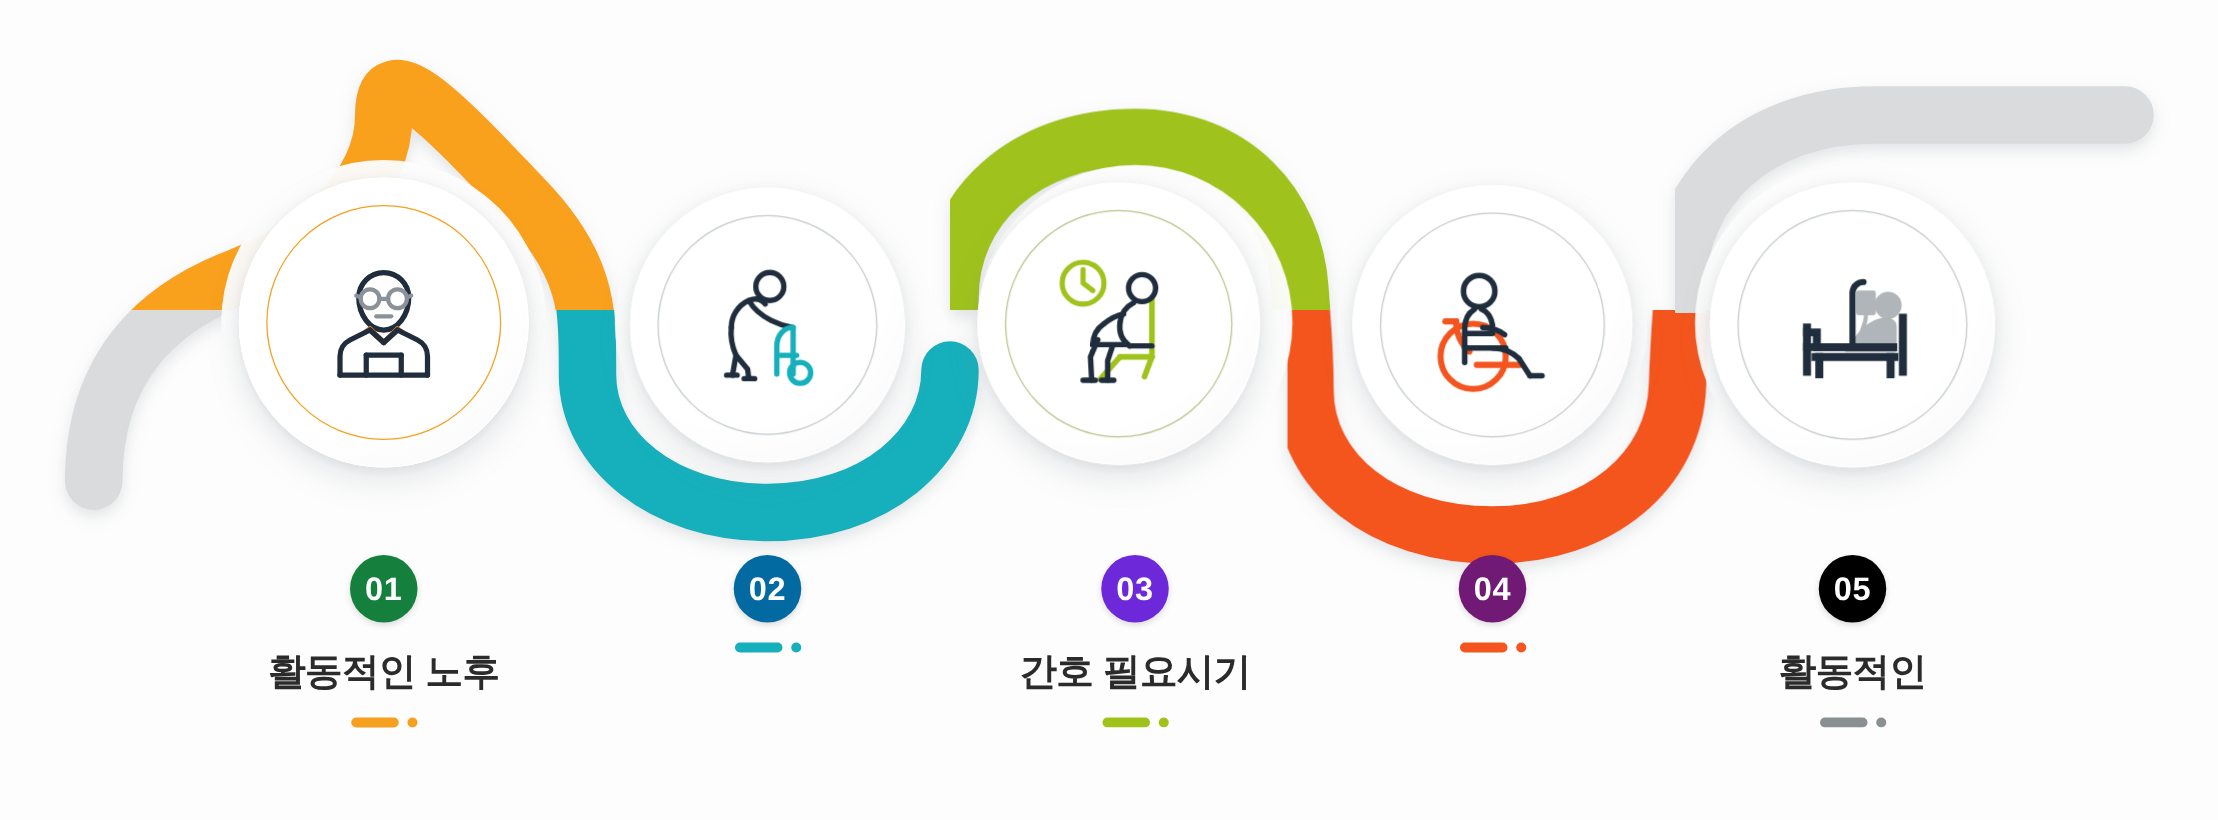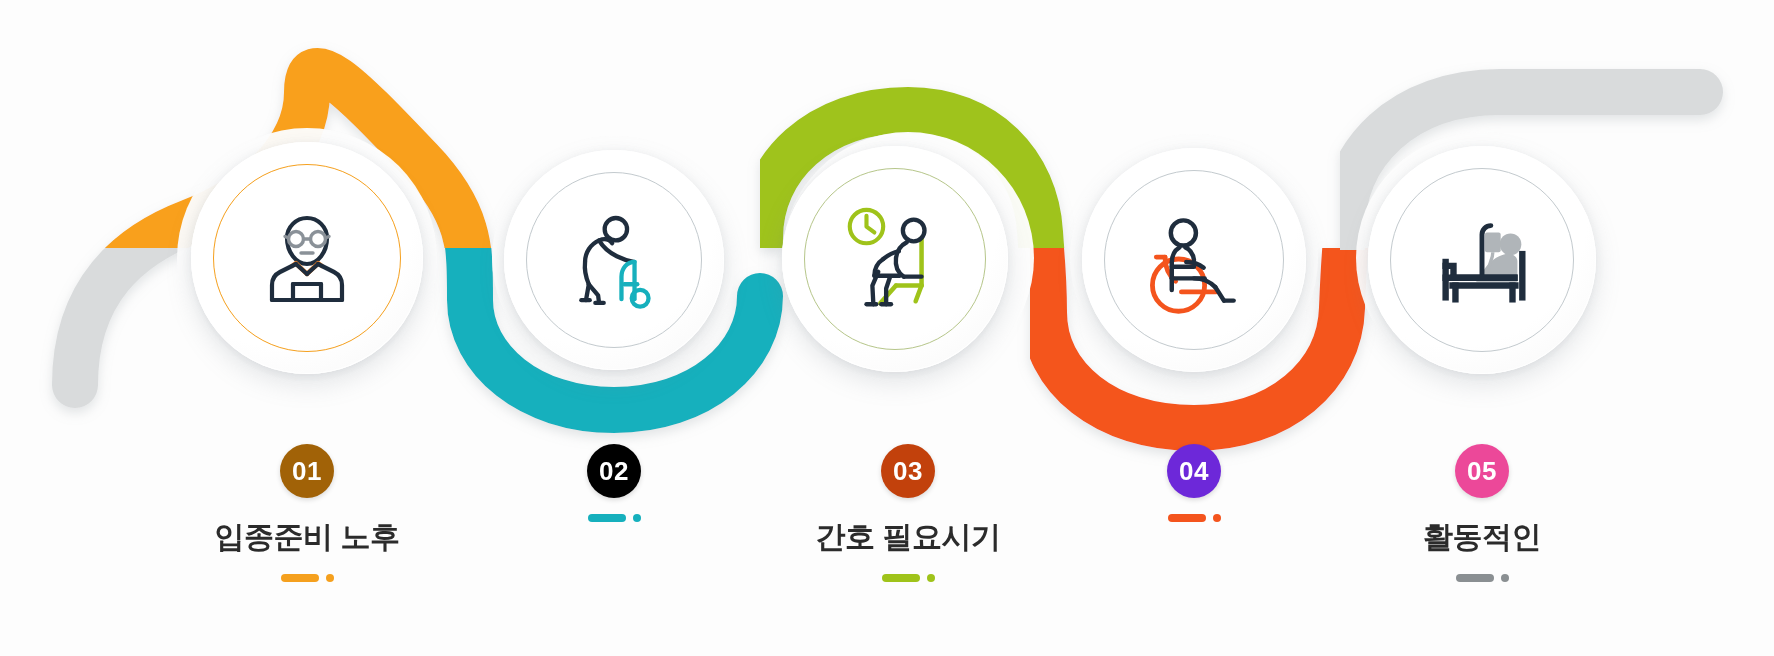--- a/index.html
+++ b/index.html
@@ -325,55 +325,55 @@
           <path d="M23 78h70"></path>
           <path d="M30 86h64"></path>
           <path d="M33 86v14"></path>
           <path d="M91 86v14"></path>
         </g>
       </svg>
     </div>
   </div>
 
   <div class="caption" style="left:157px; top:444px;">
-    <div class="badge" style="background:#a16207;">01</div>
-    <div class="cap-text">입종준비 노후</div>
+    <div class="badge" style="background:#15803d;">01</div>
+    <div class="cap-text">활동적인 노후</div>
     <div class="dashrow">
       <span class="dash-long" style="background:#F5A01E;"></span>
       <span class="dash-dot" style="background:#F5A01E;"></span>
     </div>
   </div>
 
   <div class="caption" style="left:464px; top:444px;">
-    <div class="badge" style="background:#000000;">02</div>
+    <div class="badge" style="background:#0369a1;">02</div>
     <div class="dashrow">
       <span class="dash-long" style="background:#16B0BD;"></span>
       <span class="dash-dot" style="background:#16B0BD;"></span>
     </div>
   </div>
 
   <div class="caption" style="left:758px; top:444px;">
-    <div class="badge" style="background:#c2410c;">03</div>
+    <div class="badge" style="background:#6d28d9;">03</div>
     <div class="cap-text">간호 필요시기</div>
     <div class="dashrow">
       <span class="dash-long" style="background:#9FC31A;"></span>
       <span class="dash-dot" style="background:#9FC31A;"></span>
     </div>
   </div>
 
   <div class="caption" style="left:1044px; top:444px;">
-    <div class="badge" style="background:#6d28d9;">04</div>
+    <div class="badge" style="background:#701a75;">04</div>
     <div class="dashrow">
       <span class="dash-long" style="background:#F4541D;"></span>
       <span class="dash-dot" style="background:#F4541D;"></span>
     </div>
   </div>
 
   <div class="caption" style="left:1332px; top:444px;">
-    <div class="badge" style="background:#ec4899;">05</div>
+    <div class="badge" style="background:#000000;">05</div>
     <div class="cap-text">활동적인</div>
     <div class="dashrow">
       <span class="dash-long" style="background:#8A8F92;"></span>
       <span class="dash-dot" style="background:#8A8F92;"></span>
     </div>
   </div>
 
 </div>
 
 </body></html>

